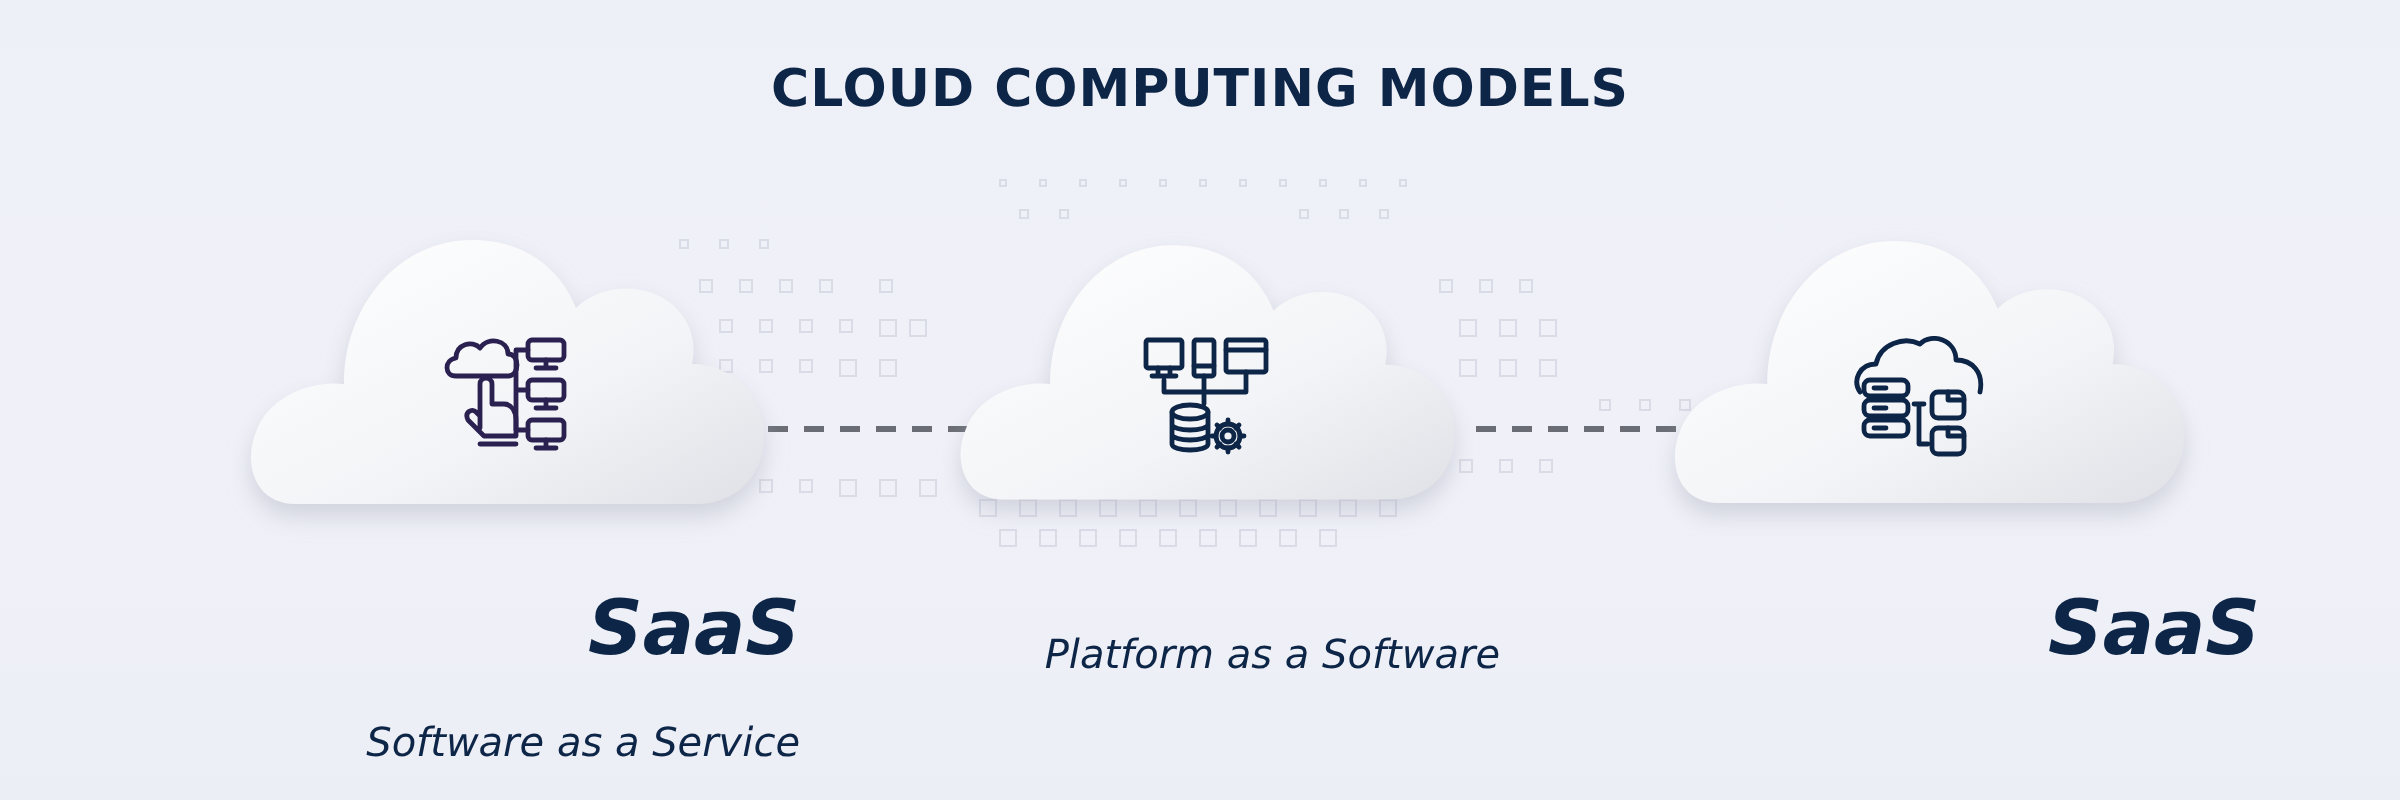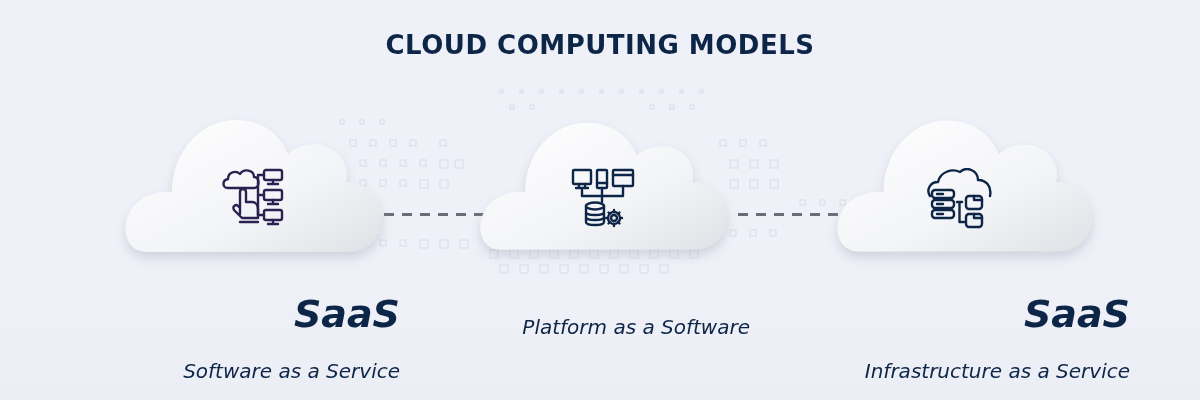--- a/index.html
+++ b/index.html
@@ -197,14 +197,13 @@
 
 <div class="label" style="left:110px; top:292px; width:290px;">
   <div class="abbr">SaaS</div>
   <div class="full">Software as a Service</div>
 </div>
 <div class="label" style="left:455px; top:292px; width:295px;">
   <div class="full">Platform as a Software</div>
 </div>
 <div class="label" style="left:800px; top:292px; width:330px;">
   <div class="abbr">SaaS</div>
-  <div class="full">Infrastructure as a Service</div>
 </div>
 
 </body></html>

